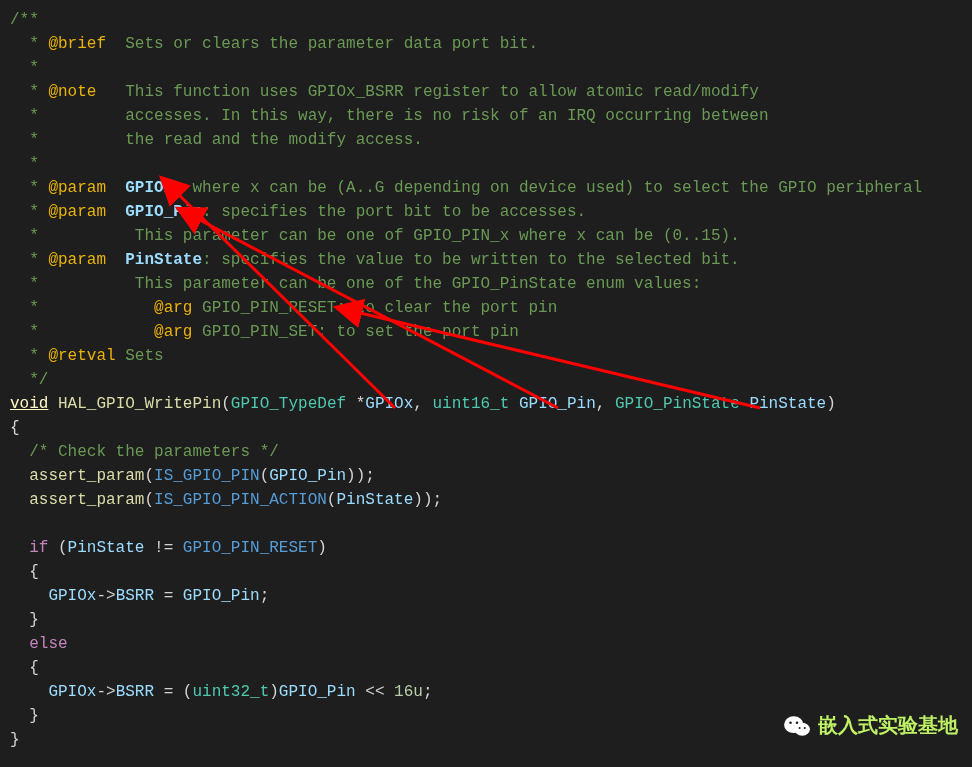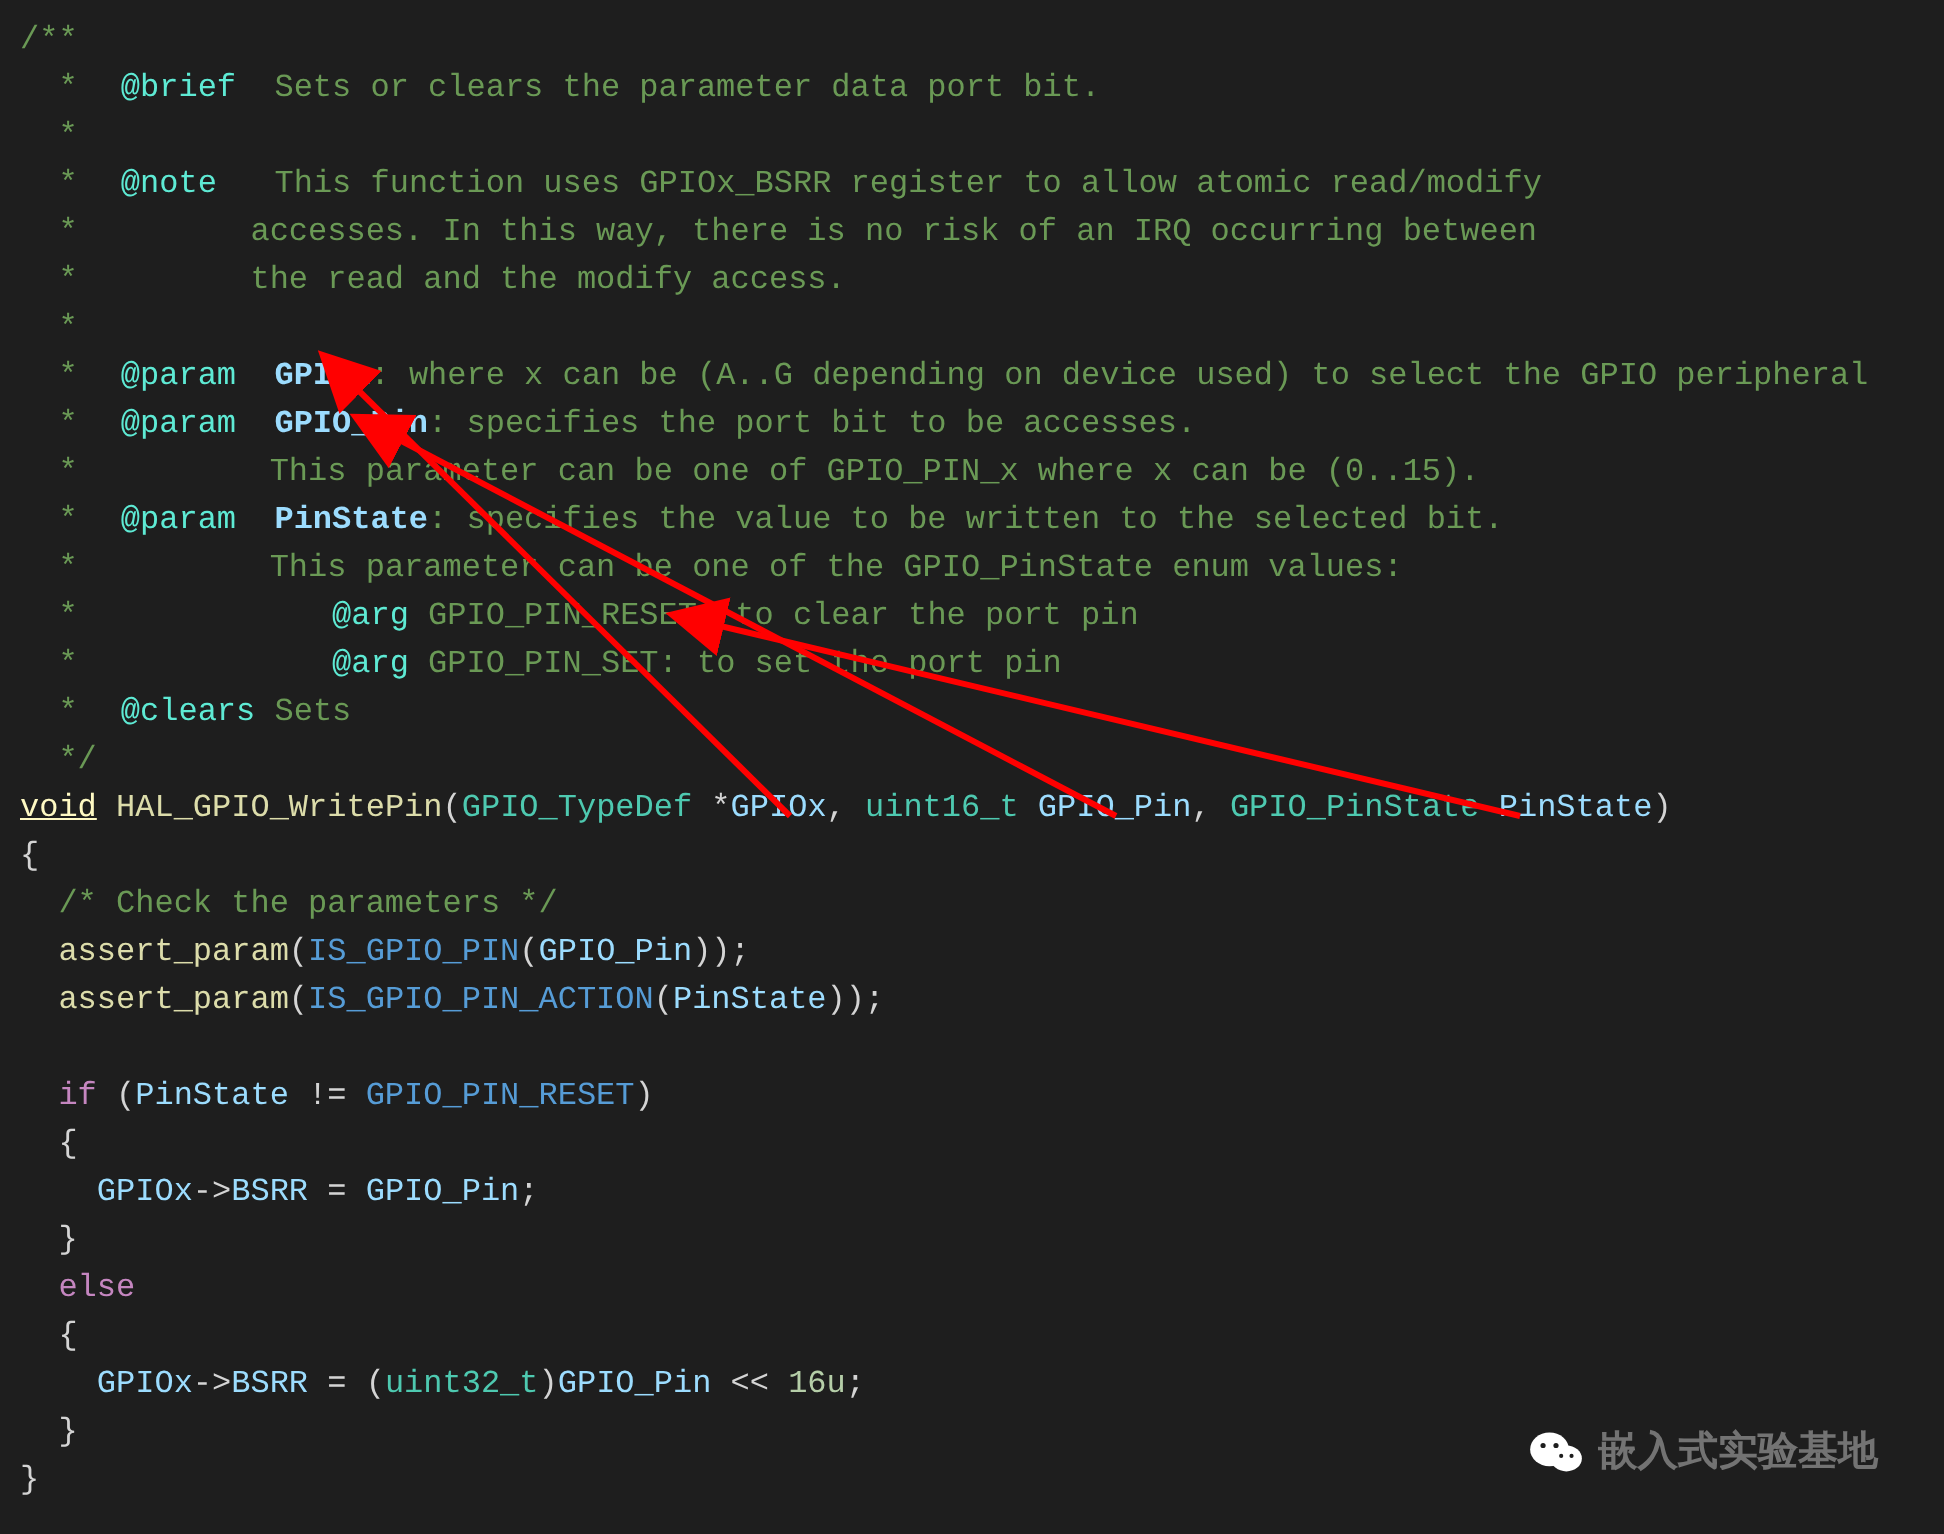--- a/index.html
+++ b/index.html
@@ -1,49 +1,49 @@
 <!DOCTYPE html>
 <html><head>
 <meta charset="utf-8">
 <style>
   html,body{margin:0;padding:0;background:#1e1e1e;width:972px;height:767px;overflow:hidden;}
   pre{margin:0;padding:8px 10px;font-family:Consolas,"Courier New",monospace;font-size:16px;line-height:24px;white-space:pre;}
   .c   {color:#6a9955;}     
-  .tag {color:#5eead4;margin-left:12px;}     
+  .tag {color:#eab308;}     
   .par {color:#9cdcfe;font-weight:bold;}  
   .kw  {color:#fef9c3;text-decoration:underline;}     
   .fn  {color:#dcdcaa;}     
   .ty  {color:#4ec9b0;}     
   .id  {color:#9cdcfe;}     
   .nm  {color:#b5cea8;}     
   .op  {color:#d4d4d4;}     
   .cf  {color:#c586c0;}     
   .mac {color:#569cd6;margin-top:33px;}     
-  .watermark{position:absolute;right:33px;bottom:28px;display:flex;align-items:center;gap:8px;color:#737373;font-family:sans-serif;font-size:20px;font-weight:bold;}
+  .watermark{position:absolute;right:14px;bottom:28px;display:flex;align-items:center;gap:8px;color:#bef264;font-family:sans-serif;font-size:20px;font-weight:bold;}
   .watermark svg{width:26px;height:22px;}
   .arrows{position:absolute;top:0;left:0;pointer-events:none;}
 </style>
 </head>
 <body>
 
 <pre><span class="c">/**</span>
   <span class="c">* </span><span class="tag">@brief</span><span class="c">  </span><span class="c">Sets or clears the parameter data port bit.</span>
   <span class="c">*</span>
   <span class="c">* </span><span class="tag">@note</span><span class="c">   </span><span class="c">This function uses GPIOx_BSRR register to allow atomic read/modify</span>
   <span class="c">*         </span><span class="c">accesses. In this way, there is no risk of an IRQ occurring between</span>
   <span class="c">*         </span><span class="c">the read and the modify access.</span>
   <span class="c">*</span>
   <span class="c">* </span><span class="tag">@param</span><span class="c">  </span><span class="par">GPIOx</span><span class="c">: where x can be (A..G depending on device used) to select the GPIO peripheral</span>
   <span class="c">* </span><span class="tag">@param</span><span class="c">  </span><span class="par">GPIO_Pin</span><span class="c">: specifies the port bit to be accesses.</span>
   <span class="c">*          </span><span class="c">This parameter can be one of GPIO_PIN_x where x can be (0..15).</span>
   <span class="c">* </span><span class="tag">@param</span><span class="c">  </span><span class="par">PinState</span><span class="c">: specifies the value to be written to the selected bit.</span>
   <span class="c">*          </span><span class="c">This parameter can be one of the GPIO_PinState enum values:</span>
   <span class="c">*            </span><span class="tag">@arg</span><span class="c"> </span><span class="c">GPIO_PIN_RESET: to clear the port pin</span>
   <span class="c">*            </span><span class="tag">@arg</span><span class="c"> </span><span class="c">GPIO_PIN_SET: to set the port pin</span>
-  <span class="c">* </span><span class="tag">@clears</span><span class="c"> </span><span class="c">Sets</span>
+  <span class="c">* </span><span class="tag">@retval</span><span class="c"> </span><span class="c">Sets</span>
   <span class="c">*/</span>
 <span class="kw">void</span><span class="op"> </span><span class="fn">HAL_GPIO_WritePin</span><span class="op">(</span><span class="ty">GPIO_TypeDef</span><span class="op"> *</span><span class="id">GPIOx</span><span class="op">, </span><span class="ty">uint16_t</span><span class="op"> </span><span class="id">GPIO_Pin</span><span class="op">, </span><span class="ty">GPIO_PinState</span><span class="op"> </span><span class="id">PinState</span><span class="op">)</span>
 <span class="op">{</span>
   <span class="c">/* Check the parameters */</span>
   <span class="fn">assert_param</span><span class="op">(</span><span class="mac">IS_GPIO_PIN</span><span class="op">(</span><span class="id">GPIO_Pin</span><span class="op">));</span>
   <span class="fn">assert_param</span><span class="op">(</span><span class="mac">IS_GPIO_PIN_ACTION</span><span class="op">(</span><span class="id">PinState</span><span class="op">));</span>
 
   <span class="cf">if</span><span class="op"> (</span><span class="id">PinState</span><span class="op"> != </span><span class="mac">GPIO_PIN_RESET</span><span class="op">)</span>
   <span class="op">{</span>
     <span class="id">GPIOx</span><span class="op">-&gt;</span><span class="id">BSRR</span><span class="op"> = </span><span class="id">GPIO_Pin</span><span class="op">;</span>

